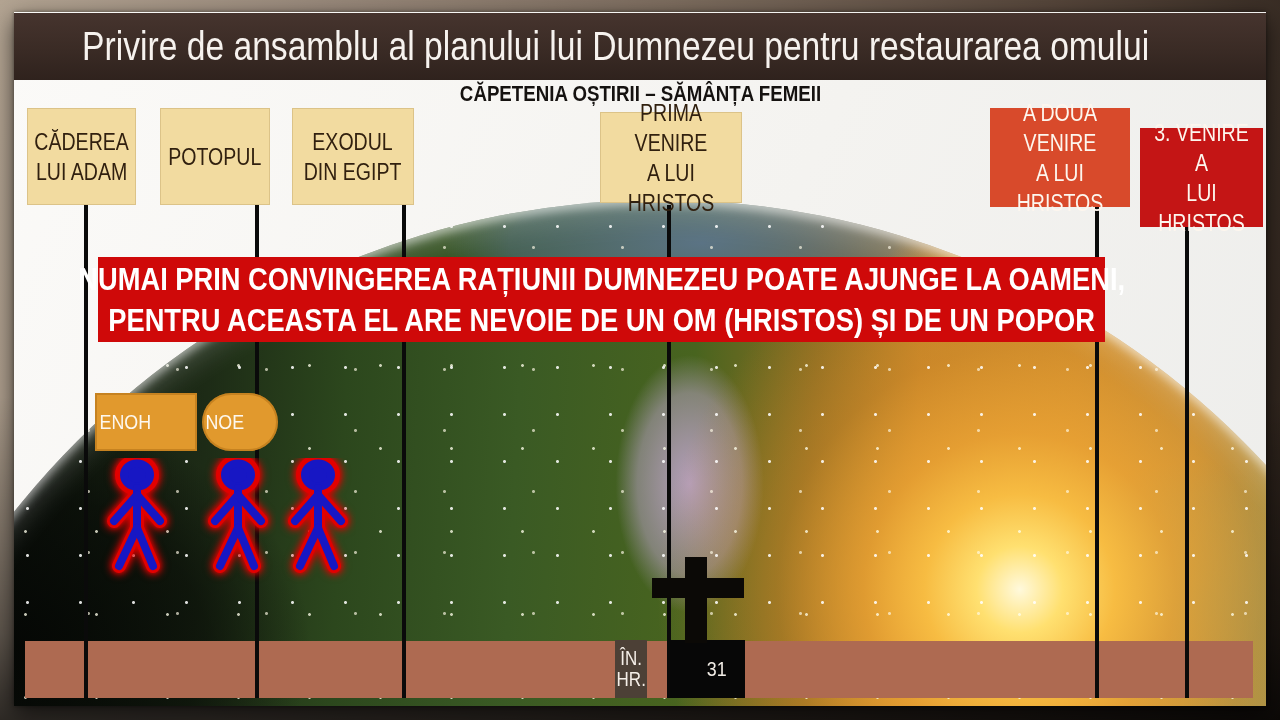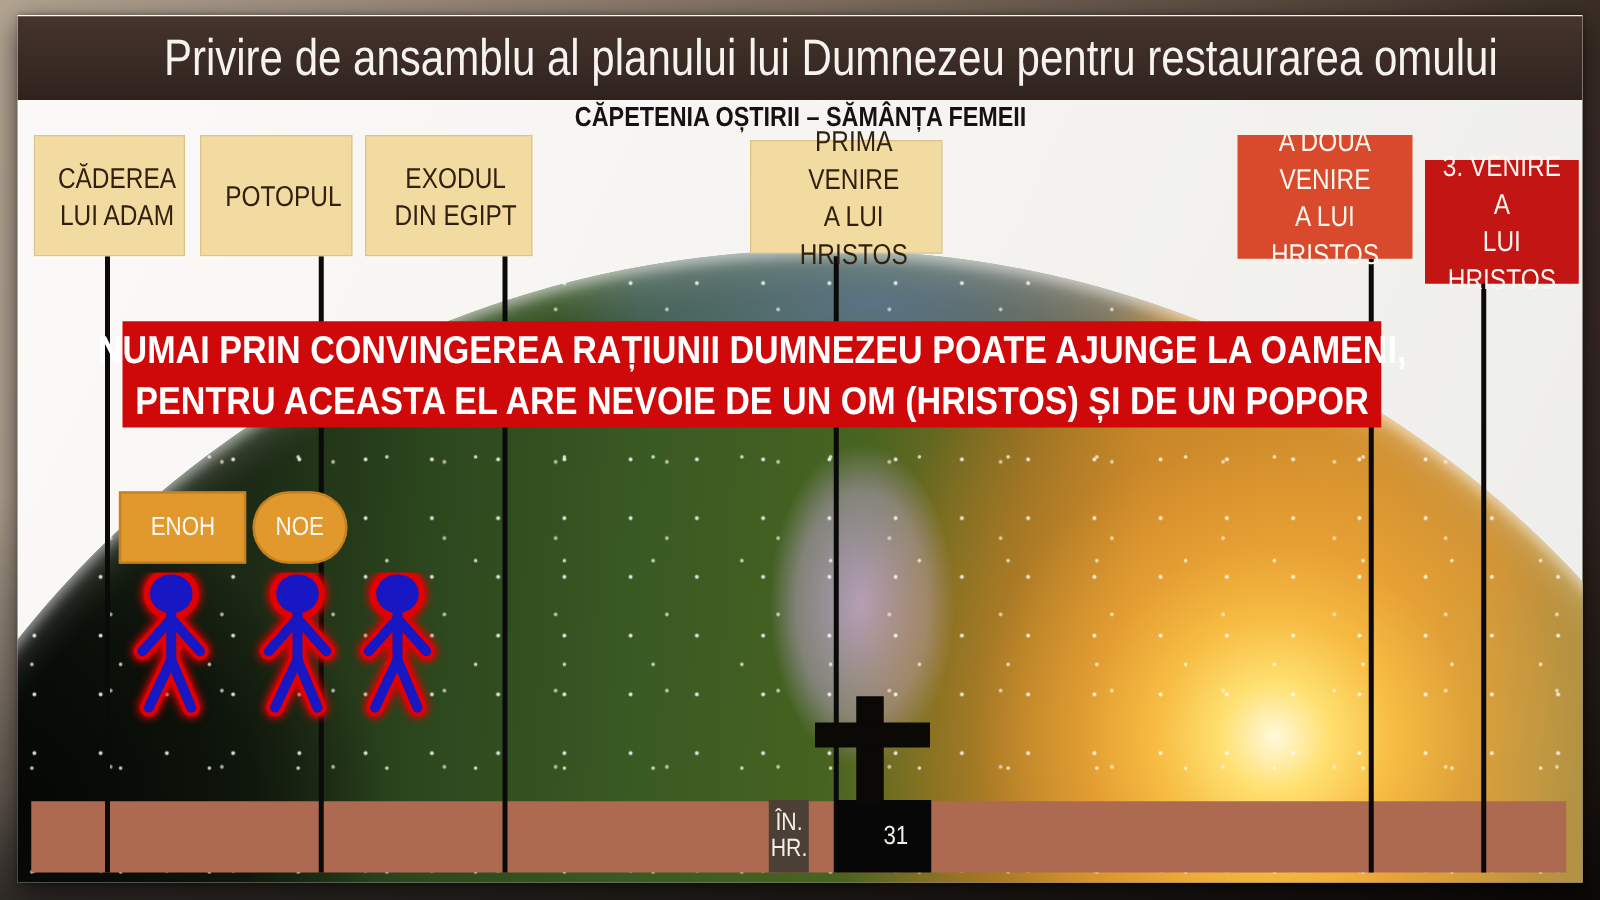--- a/index.html
+++ b/index.html
@@ -34,53 +34,53 @@
       linear-gradient(93deg, #0d120c 10%, #1d2b16 22%, #2c471d 30%, #3a5a24 40%, #48641f 50%, #8a6d22 57%, #c08428 63%, #cd9130 72%, #c3953d 79%, #97924f 85%, #8a9a55 90%);
     background-size:53px 47px, 89px 61px, 71px 83px, auto, auto, auto, auto, auto, auto;
     background-position:7px 3px, 31px 17px, 13px 41px, 0 0, 0 0, 0 0, 0 0, 0 0, 0 0;
     box-shadow:inset 0 5px 10px rgba(255,255,255,0.55), inset 0 14px 30px rgba(255,255,255,0.22);
   }
 
   
   .title-bar{
     position:absolute; left:0; top:1px; width:1252px; height:67px;
     background:linear-gradient(180deg,#46342e 0%, #3a2b25 55%, #2f221d 100%);
-    display:flex; align-items:center; justify-content:flex-start;
+    display:flex; align-items:center; justify-content:flex-end;
   }
   .title-bar .t{color:#f6f2ee; font-size:41px; font-weight:400; white-space:nowrap;
     transform:scaleX(0.82); letter-spacing:0px;}
   .subtitle{
     position:absolute; left:0; top:70px; width:1252px; height:24px;
     display:flex; align-items:center; justify-content:center;
     color:#151210; font-size:22px; font-weight:700; white-space:nowrap;
   }
 
   
   .vline{position:absolute; width:4px; top:193px; height:493px; background:#0a0a0a; z-index:3;}
 
   
   .evbox{position:absolute; display:flex; align-items:center; justify-content:center; z-index:5;}
   .evbox .lbl{font-size:23px; line-height:30px; font-weight:400;}
-  .tan{background:#f2dba0; color:#31200f; box-shadow:inset 0 0 0 1px rgba(120,90,30,0.18);padding-left:12px;}
+  .tan{background:#f2dba0; color:#31200f; box-shadow:inset 0 0 0 1px rgba(120,90,30,0.18);}
   .red-orange{background:#d84a2b; color:#fdf6ee;}
   .red-deep{background:#c41515; color:#fdf6ee;}
 
   
   .banner{
     position:absolute; left:84px; top:245px; width:1007px; height:85px;
     background:#cf0909; z-index:4;
     display:flex; flex-direction:column; align-items:center; justify-content:center;
   }
   .banner .bl{color:#ffffff; font-size:31px; line-height:41px; font-weight:700;
     white-space:nowrap; transform:scaleX(0.88); transform-origin:center;}
 
   
   .pbox{position:absolute; top:381px; height:58px; background:#e1992d;
     box-shadow:inset 0 0 0 2px rgba(150,90,10,0.35);
-    display:flex; align-items:center; justify-content:center; z-index:5;}
+    display:flex; align-items:center; z-index:5;}
   .pbox .lbl{color:#fdf8ef; font-size:21px; font-weight:400;}
 
   
   .person{position:absolute; top:446px; width:76px; height:126px; z-index:5;}
   .person svg{display:block;}
   .glowlayer{filter:drop-shadow(0 0 4px rgba(226,0,0,0.95)) drop-shadow(0 0 2px rgba(226,0,0,0.8));}
 
   
   .cross-v{position:absolute; left:671px; top:545px; width:22px; height:86px; background:#0b0906; z-index:6;}
   .cross-h{position:absolute; left:638px; top:566px; width:92px; height:20px; background:#0b0906; z-index:6;}

